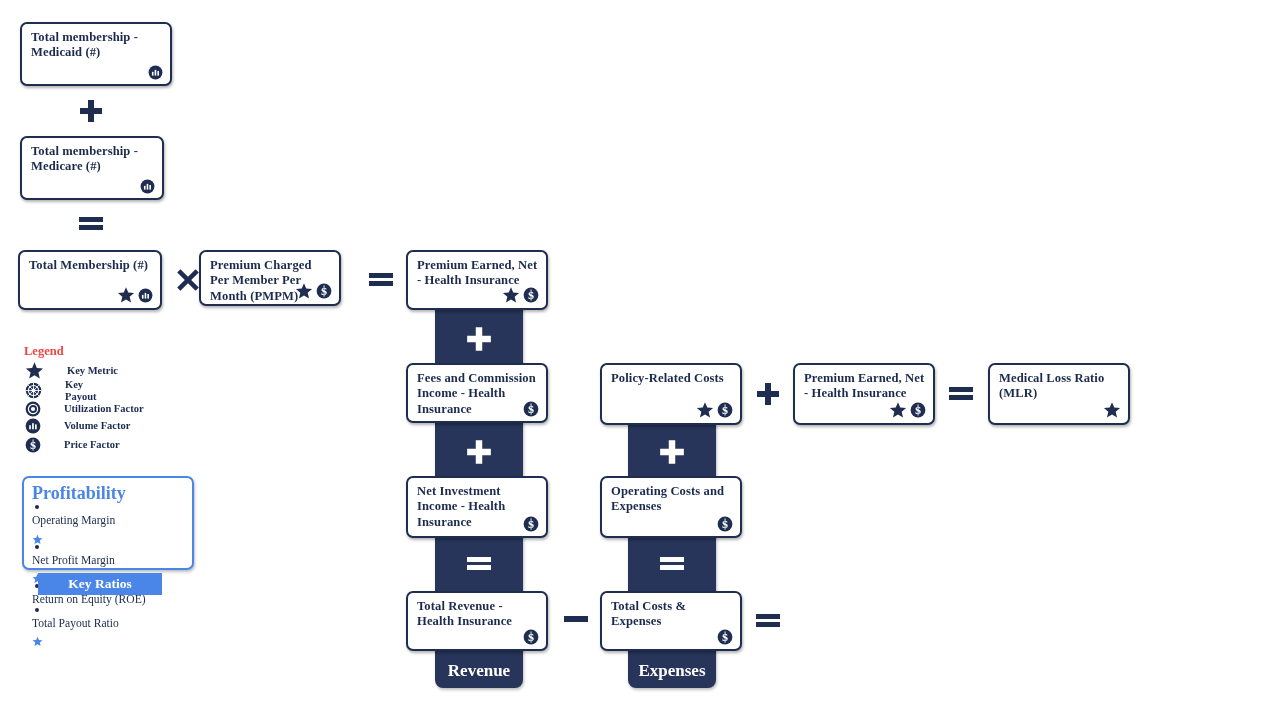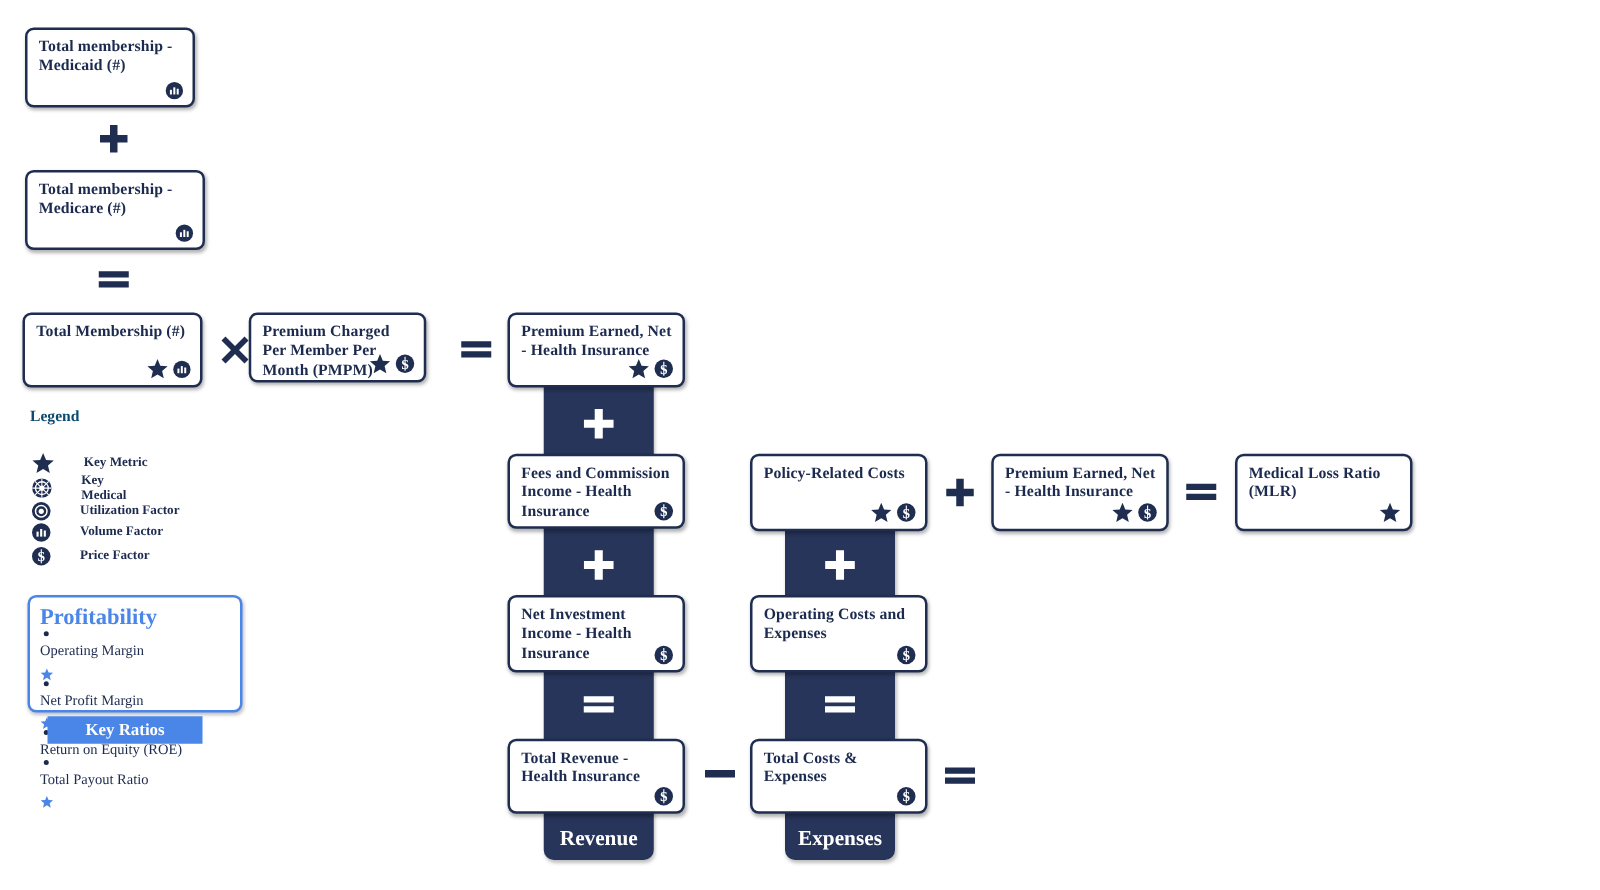--- a/index.html
+++ b/index.html
@@ -62,23 +62,23 @@
     font-family:"Liberation Serif", serif;
     font-weight:bold;
     font-size:17px;
     text-align:center;
     width:100%;
   }
   .op-white{position:absolute;z-index:4;}
 
   
   #legend-title{
-    position:absolute;left:24px;top:326px;
+    position:absolute;left:24px;top:344px;
     font-family:"Liberation Serif", serif;
-    font-weight:bold;font-size:12.5px;color:#0c4a6e;
+    font-weight:bold;font-size:12.5px;color:#ef4444;
   }
   .leg-row{position:absolute;left:25px;display:flex;align-items:center;gap:23px;}
   .leg-row .lbl{
     font-family:"Liberation Serif", serif;
     font-weight:bold;font-size:10.5px;line-height:11.5px;color:#1b2a4e;
     white-space:pre-line;
   }
 
   
   #profit-card{
@@ -113,21 +113,21 @@
   #key-ratios-banner span{
     font-family:"Liberation Serif", serif;font-weight:bold;
     font-size:13.5px;color:#ffffff;
   }
 </style>
 </head>
 <body>
 
 <div id="canvas">
 
-  <div class="box" style="left:20px;top:22px;width:136px;height:64px;">
+  <div class="box" style="left:20px;top:22px;width:152px;height:64px;">
     <div class="txt">Total membership - Medicaid (#)</div>
     <div class="icons">
       <span class="ico">
         <svg width="15" height="15" viewBox="0 0 16 16">
             <circle cx="8" cy="8" r="7.4" fill="#1e2d50"></circle>
             <rect x="4.2" y="7.3" width="1.7" height="4" fill="#fff"></rect>
             <rect x="7.1" y="5.2" width="1.7" height="6.1" fill="#fff"></rect>
             <rect x="10" y="6.4" width="1.7" height="4.9" fill="#fff"></rect>
           </svg>
       </span>
@@ -225,21 +225,21 @@
   <div class="leg-row" style="top:379px;">
     <span class="ico">
       <svg width="17" height="17" viewBox="0 0 18 18">
           <circle cx="9" cy="9" r="8.2" fill="#1e2d50"></circle>
           <circle cx="9" cy="9" r="5.4" fill="none" stroke="#fff" stroke-width="1.1"></circle>
           <circle cx="9" cy="9" r="2.2" fill="#fff"></circle>
           <path d="M9 0.8 V17.2 M0.8 9 H17.2 M3.2 3.2 L14.8 14.8 M14.8 3.2 L3.2 14.8" stroke="#fff" stroke-width="0.9"></path>
         </svg>
     </span>
     <span class="lbl">Key
-Medical</span>
+Payout</span>
   </div>
 
   <div class="leg-row" style="top:401px;">
     <span class="ico">
       <svg width="16" height="16" viewBox="0 0 16 16">
           <circle cx="8" cy="8" r="7.4" fill="#1e2d50"></circle>
           <circle cx="8" cy="8" r="4.6" fill="none" stroke="#fff" stroke-width="1.2"></circle>
           <circle cx="8" cy="8" r="2.1" fill="#fff"></circle>
         </svg>
     </span>

